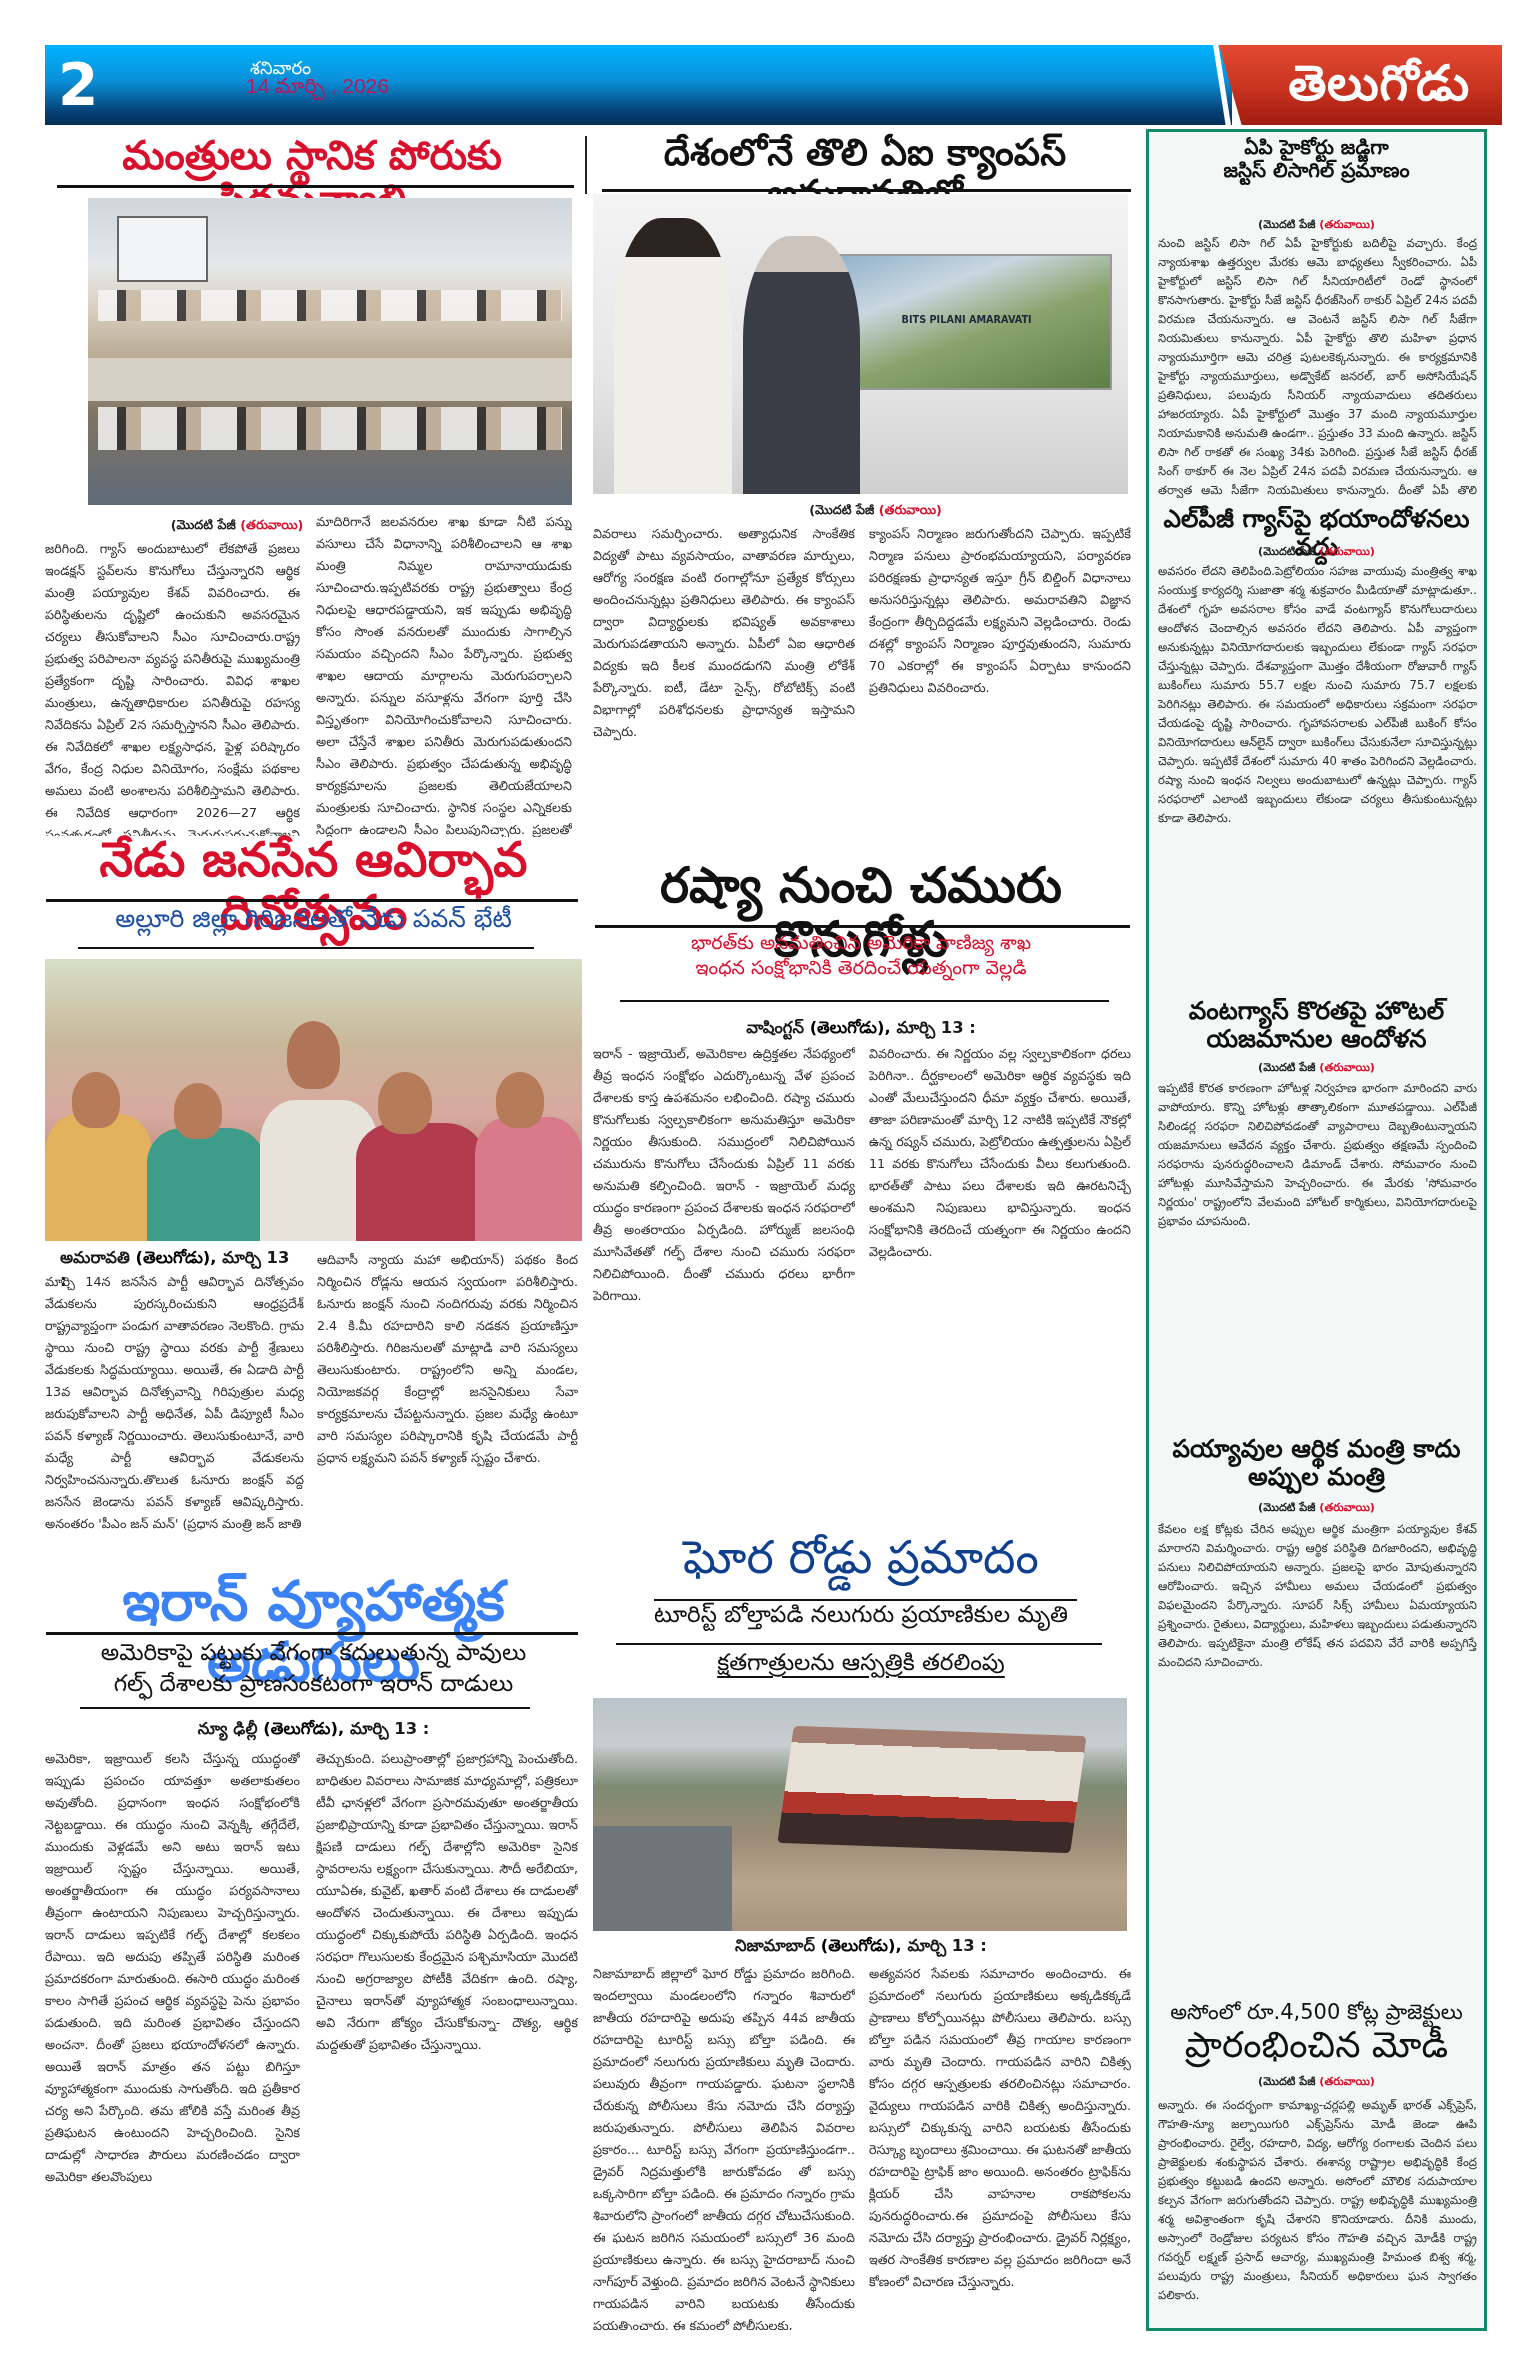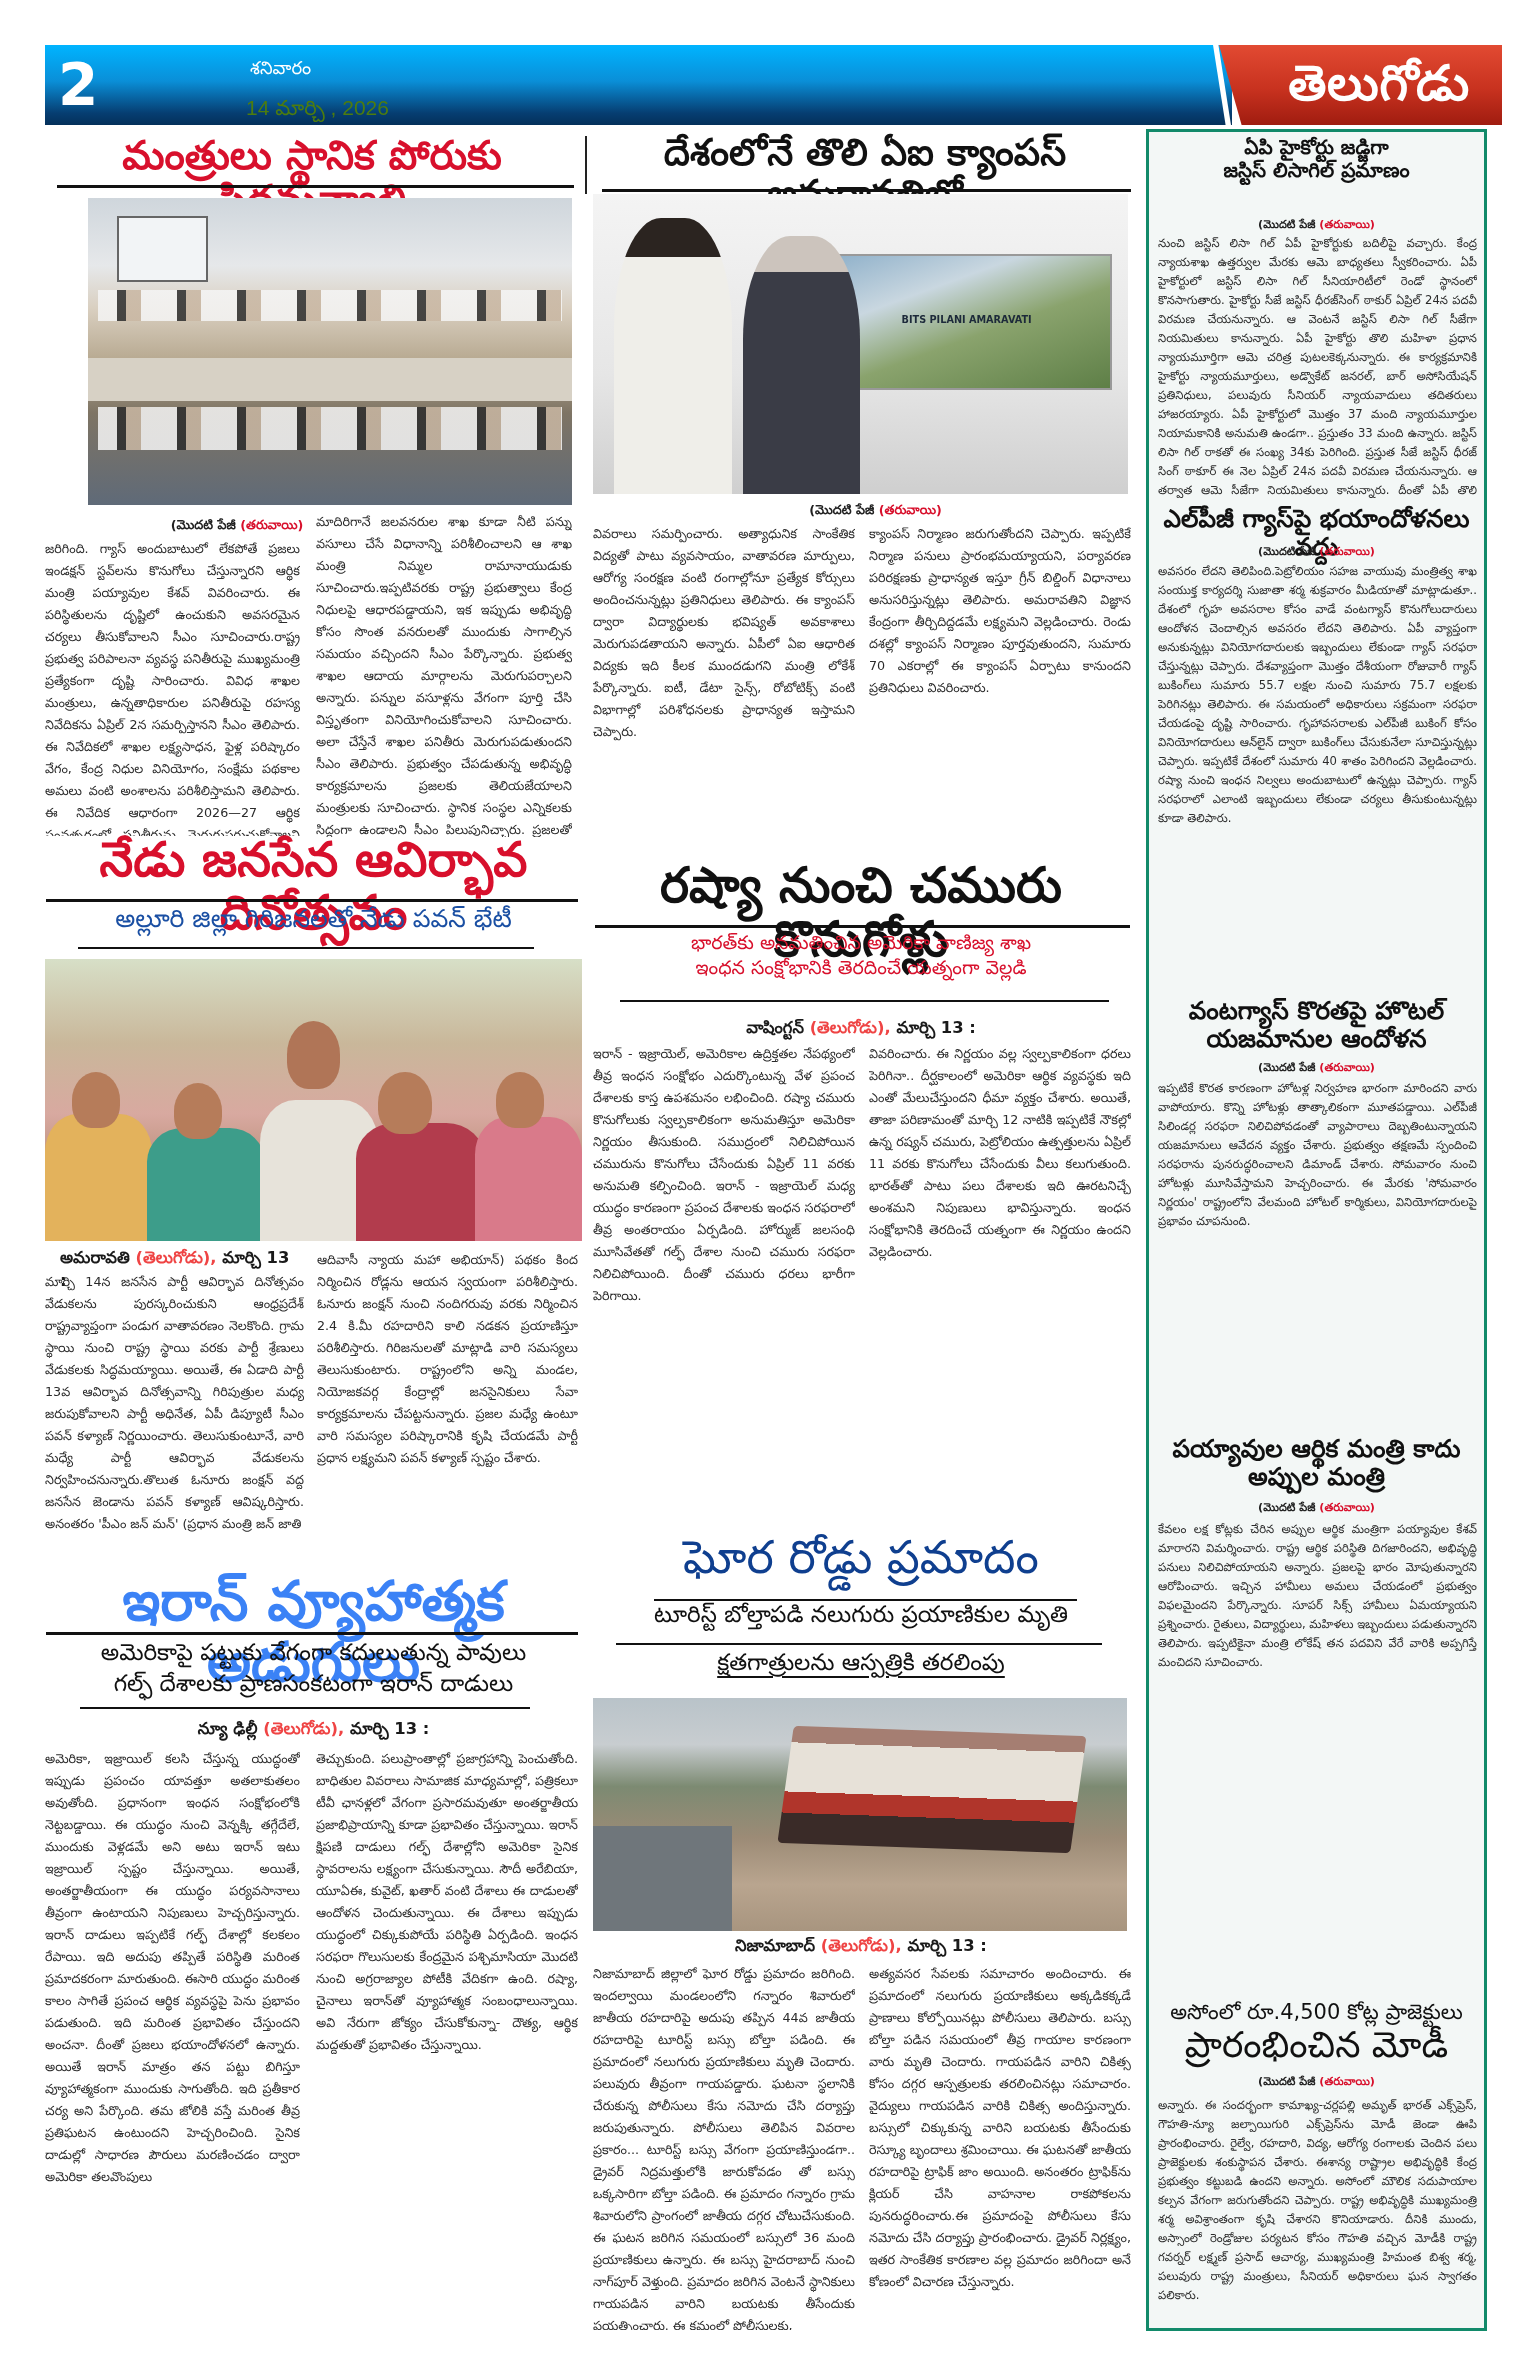--- a/index.html
+++ b/index.html
@@ -6,21 +6,21 @@
   body { width: 1541px; height: 2377px; position: relative; overflow: hidden;
          font-family: "DejaVu Sans", sans-serif; color: #1a1a1a; }
   .abs { position: absolute; }
 
   
   .mast { left: 45px; top: 45px; width: 1187px; height: 80px;
           background: linear-gradient(to bottom, #00b4ff 0%, #0a8fd8 45%, #063e72 85%, #04305a 100%); }
   .pageno { left: 58px; top: 52px; font-family: "DejaVu Sans", sans-serif; font-weight: bold;
             font-size: 58px; color: #ffffff; line-height: 67px; }
   .day { left: 250px; top: 57px; font-size: 18px; color: #ffffff; }
-  .date { left: 246px; top: 96px; font-size: 21px; color: #4d7c0f; font-family: "Liberation Sans", sans-serif; }
+  .date { left: 246px; top: 74px; font-size: 21px; color: #be185d; font-family: "Liberation Sans", sans-serif; }
   .brand { left: 1219px; top: 45px; width: 283px; height: 80px;
            background: linear-gradient(to bottom, #e24a32 0%, #c8321f 55%, #a01c10 100%);
            clip-path: polygon(0 0, 100% 0, 100% 100%, 8% 100%); }
   .brand-stripe { left: 1213px; top: 45px; width: 18px; height: 80px; background: #ffffff;
            clip-path: polygon(0 0, 30% 0, 100% 100%, 70% 100%); }
   .brand-text { left: 1260px; top: 46px; width: 238px; text-align: center; font-size: 49px;
                 font-weight: bold; color: #ffffff; line-height: 75px; letter-spacing: 0.7px; }
 
   
   .hl { font-weight: bold; line-height: 1.1; text-align: center; }
@@ -29,21 +29,21 @@
   .navy { color: #0f3f8f; }
   .magenta { color: #3b82f6; }
   .black { color: #111111; }
   .rule { height: 3px; background: #111111; }
   .thinrule { height: 2.2px; background: #111111; }
   .vrule { width: 2.2px; background: #222222; }
 
   .cont { font-size: 12.7px; font-weight: bold; text-align: center; color: #222; }
   .cont .red { color: #d8102c; }
   .dateline { font-size: 16.4px; font-weight: bold; text-align: center; color: #1a1a1a; }
-  .dateline .red { color: #ef4444; }
+  .dateline .red { color: #000000; }
 
   .body { font-size: 12.7px; line-height: 22px; text-align: justify; color: #2a2a2a; overflow: hidden; }
   .body p { margin: 0; }
 
   
   .photo { overflow: hidden; }
   .ph-meeting { background:
       linear-gradient(180deg, #cfd6dc 0%, #e6e8ea 22%, #d9cfc0 36%, #b9ab93 52%, #7e7464 70%, #5f6a78 100%); }
   .ph-meeting .screen { position:absolute; left:6%; top:6%; width:18%; height:20%; background:#f2f4f6; border:2.2px solid #666; }
   .ph-meeting .table { position:absolute; left:0; right:0; top:52%; height:14%; background:#d7d1c5; }

